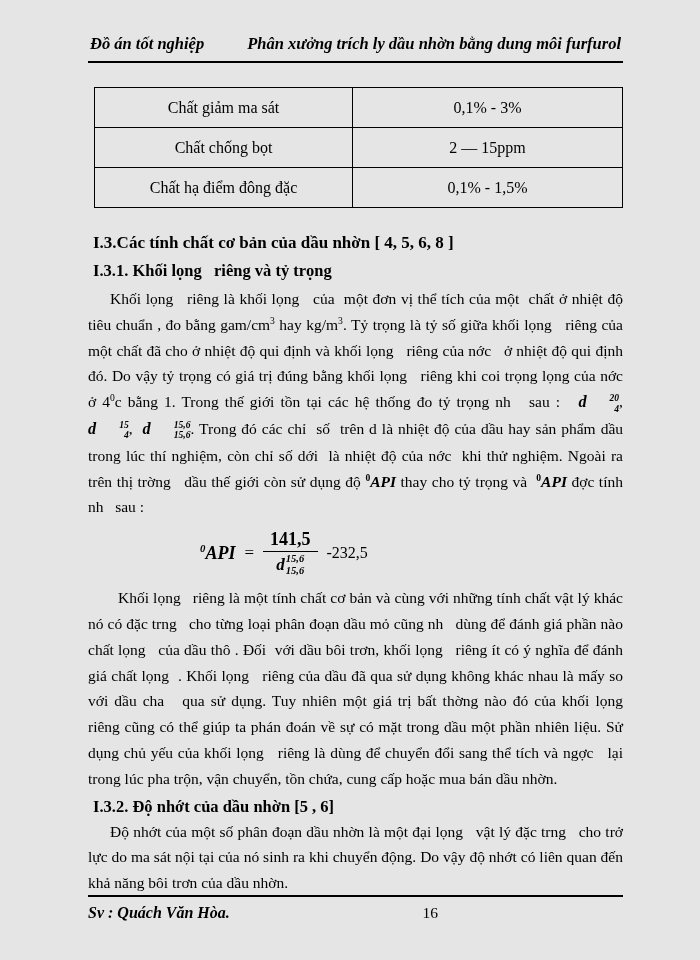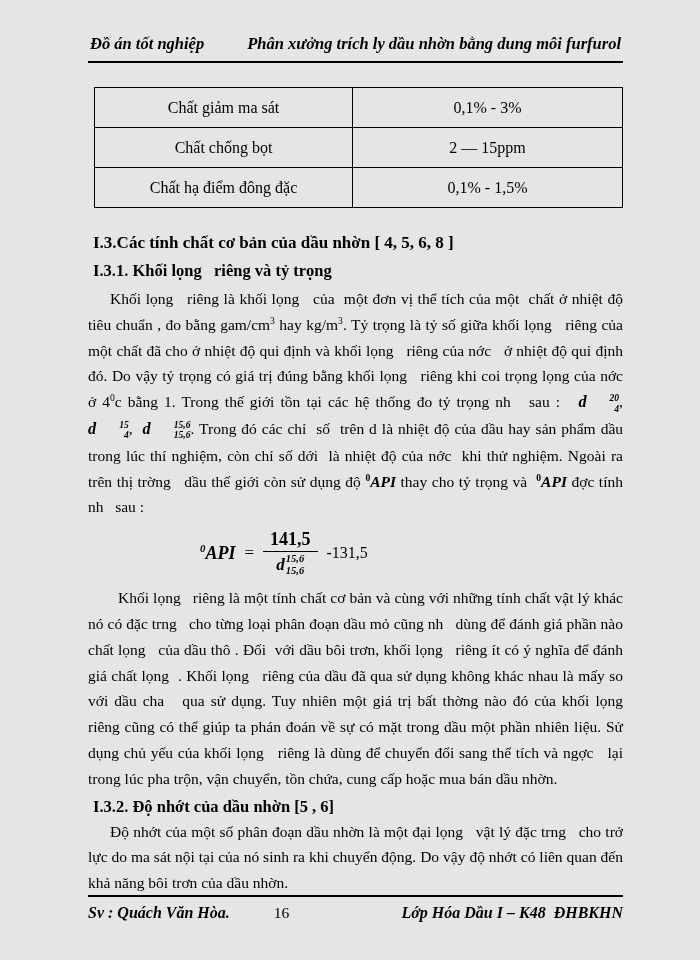--- a/index.html
+++ b/index.html
@@ -177,31 +177,30 @@
     <span class="f-frac">
       <span class="f-num">141,5</span>
       <span class="f-den">
         <span class="mbase">d</span>
         <span class="stack">
           <span>15,6</span>
           <span>15,6</span>
         </span>
       </span>
     </span>
-    <span class="f-tail">-131,5</span>
+    <span class="f-tail">-232,5</span>
   </div>
 
   <p class="para p2">Khối lọng   riêng là một tính chất cơ bản và cùng với những tính chất vật lý khác nó có đặc trng   cho từng loại phân đoạn dầu mỏ cũng nh   dùng để đánh giá phần nào chất lọng   của dầu thô . Đối  với dầu bôi trơn, khối lọng   riêng ít có ý nghĩa để đánh giá chất lọng  . Khối lọng   riêng của dầu đã qua sử dụng không khác nhau là mấy so với dầu cha   qua sử dụng. Tuy nhiên một giá trị bất thờng nào đó của khối lọng   riêng cũng có thể giúp ta phán đoán về sự có mặt trong dầu một phần nhiên liệu. Sử dụng chủ yếu của khối lọng   riêng là dùng để chuyển đổi sang thể tích và ngợc   lại trong lúc pha trộn, vận chuyển, tồn chứa, cung cấp hoặc mua bán dầu nhờn.</p>
 
   <div class="h2 h2b">I.3.2. Độ nhớt của dầu nhờn [5 , 6]</div>
 
   <p class="para p3">Độ nhớt của một số phân đoạn dầu nhờn là một đại lọng   vật lý đặc trng   cho trở lực do ma sát nội tại của nó sinh ra khi chuyển động. Do vậy độ nhớt có liên quan đến khả năng bôi trơn của dầu nhờn.</p>
 
   <div class="footer">
     <hr class="footer-divider">
     <div class="footer-row">
       <span class="f-author">Sv : Quách Văn Hòa.</span>
       <span class="f-pagenum">16</span>
-      <span class="f-class">Lớp Hóa Dầu I – K48  ĐHBKHN</span>
     </div>
   </div>
 
 </div>
 
 </body></html>

